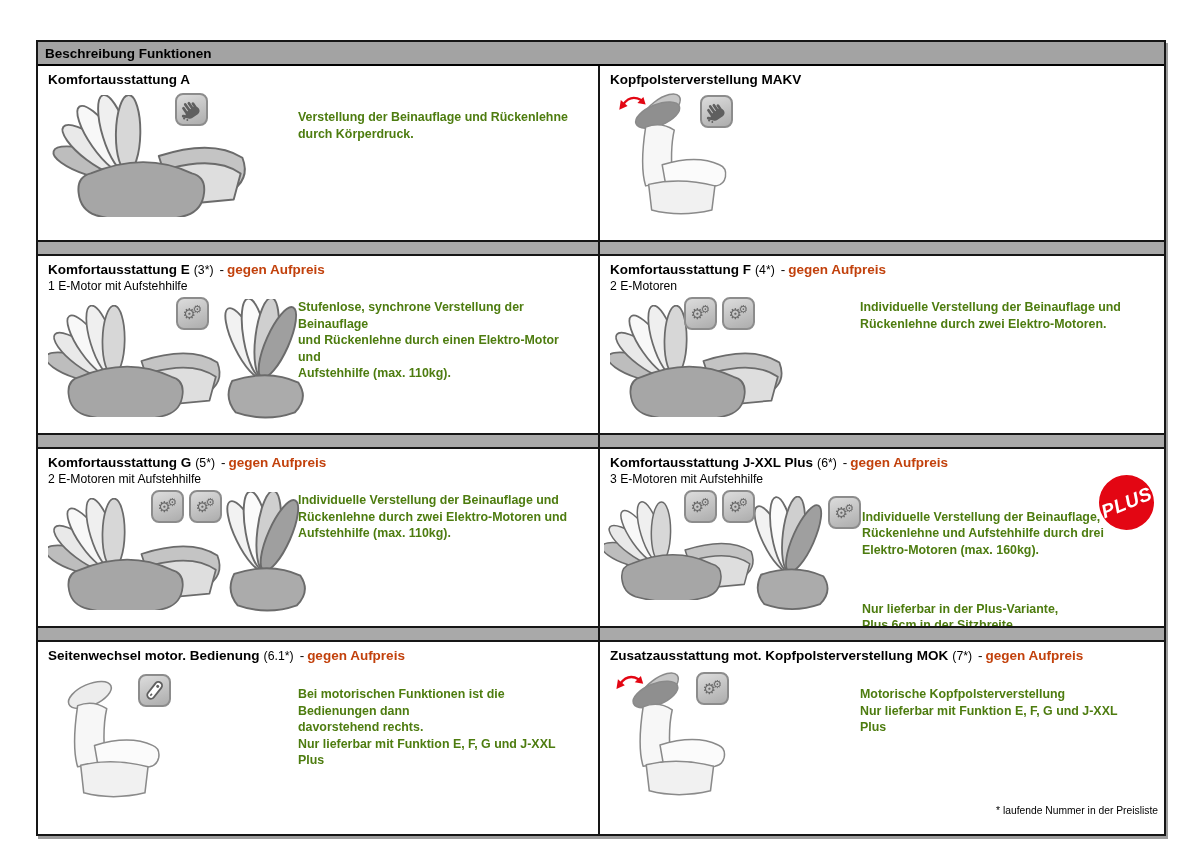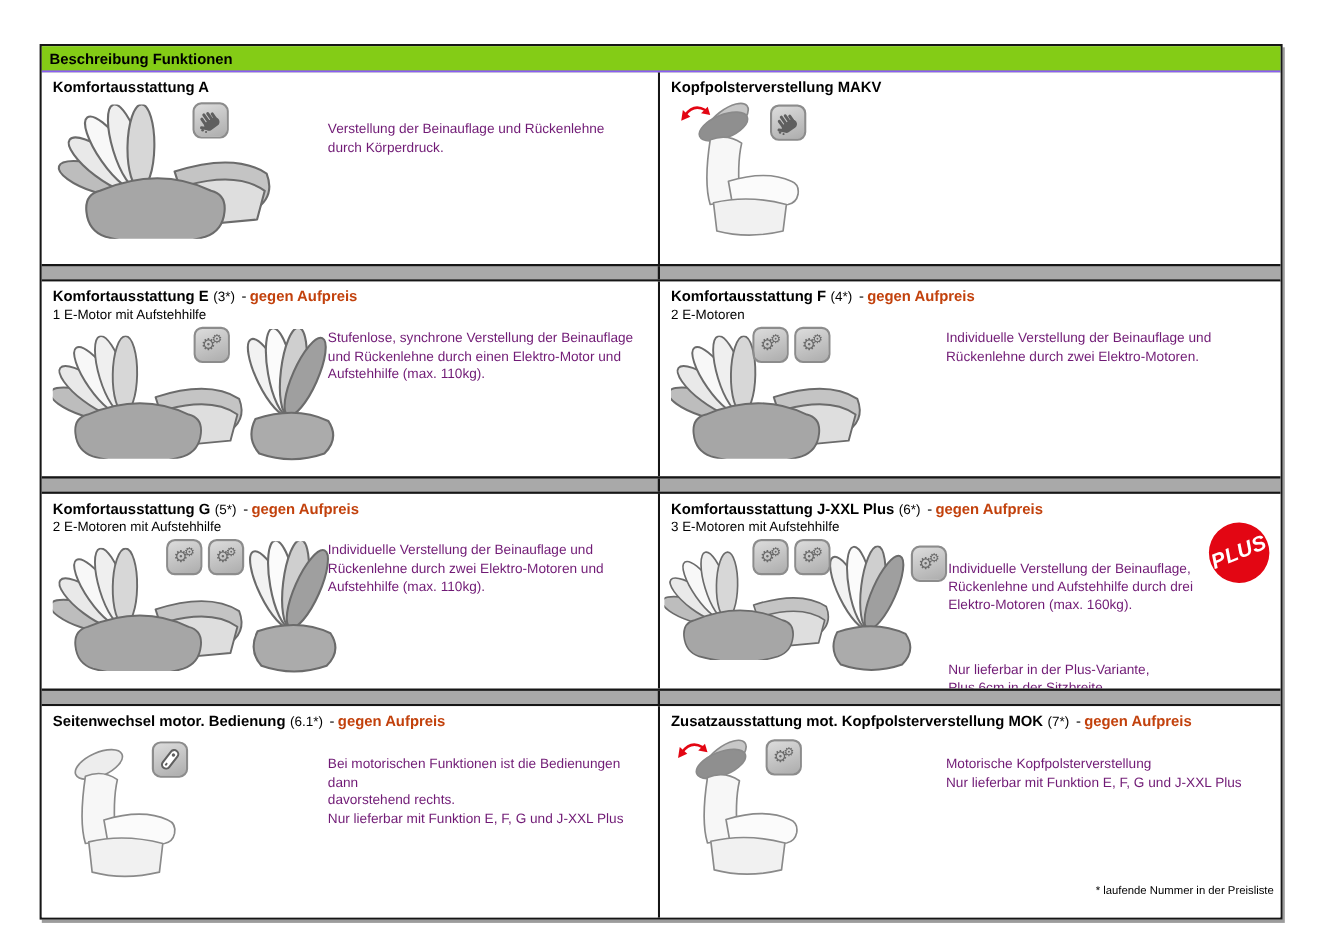--- a/index.html
+++ b/index.html
@@ -4,42 +4,42 @@
 <style>
   html,body{margin:0;padding:0;}
   body{
     width:1198px;height:860px;background:#ffffff;position:relative;
     font-family:"Liberation Sans","DejaVu Sans",sans-serif;color:#111;
     -webkit-font-smoothing:antialiased;
   }
   .sheet{position:absolute;left:36px;top:40px;width:1126px;height:792px;
     border:2px solid #161616;box-shadow:2px 3px 0 #9c9c9c;background:#fff;
     display:flex;flex-direction:column;}
-  .header-bar{height:22px;background:#84cc16;border-bottom:2px solid #8b5cf6;
+  .header-bar{height:22px;background:#a3a3a3;border-bottom:2px solid #000000;
     display:flex;align-items:center;padding:0 7px;flex:0 0 auto;}
   .header-bar .ht{font-weight:bold;font-size:13.5px;color:#000;}
   .row{display:grid;grid-template-columns:560px 2px 1fr;flex:0 0 auto;}
   .row .vdiv{background:#161616;}
   .row1{height:174px;}
   .row2,.row3{height:177px;}
   .row4{flex:1 1 auto;}
   .separator{height:12px;background:#a9a9a9;border-top:2px solid #161616;
     border-bottom:2px solid #161616;position:relative;flex:0 0 auto;}
   .separator .vdiv{position:absolute;left:560px;top:0;bottom:0;width:2px;background:#161616;}
   .cell{padding:5px 12px 4px 10px;position:relative;overflow:hidden;background:#fff;}
   .title-line{white-space:nowrap;font-size:13.5px;line-height:17px;}
   .t-title{font-weight:bold;color:#000;}
   .t-num{font-weight:400;font-size:12.3px;margin-left:4px;color:#000;}
   .t-dash{font-weight:400;margin:0 3px 0 6px;color:#000;}
   .t-sur{font-weight:bold;color:#c2410c;}
   .subtitle{font-size:12.2px;line-height:15px;color:#000;}
   .body{display:flex;}
   .art{width:250px;flex:0 0 auto;position:relative;height:128px;margin-top:3px;}
-  .desc{flex:1 1 auto;font-size:12.4px;line-height:1.33;color:#701a75;
-    white-space:pre-line;padding-top:5px;padding-right:6px;}
+  .desc{flex:1 1 auto;font-size:12.4px;line-height:1.33;color:#4d7c0f;
+    white-space:pre-line;padding-top:5px;padding-right:6px;font-weight:bold;}
   .no-sub .desc{padding-top:21px;}
   .desc2{margin-top:26px;white-space:pre-line;}
   
   .ibtn{position:absolute;width:33px;height:33px;border-radius:8px;
     background:linear-gradient(160deg,#dcdcdc 0%,#c2c2c2 55%,#adadad 100%);
     border:2px solid #8c8c8c;box-sizing:border-box;
     display:flex;align-items:center;justify-content:center;}
   .gearwrap{display:flex;align-items:center;color:#6a6a6a;}
   .gearwrap .g1{font-size:15px;line-height:1;}
   .gearwrap .g2{font-size:11px;line-height:1;margin-left:-4px;margin-top:-9px;}

